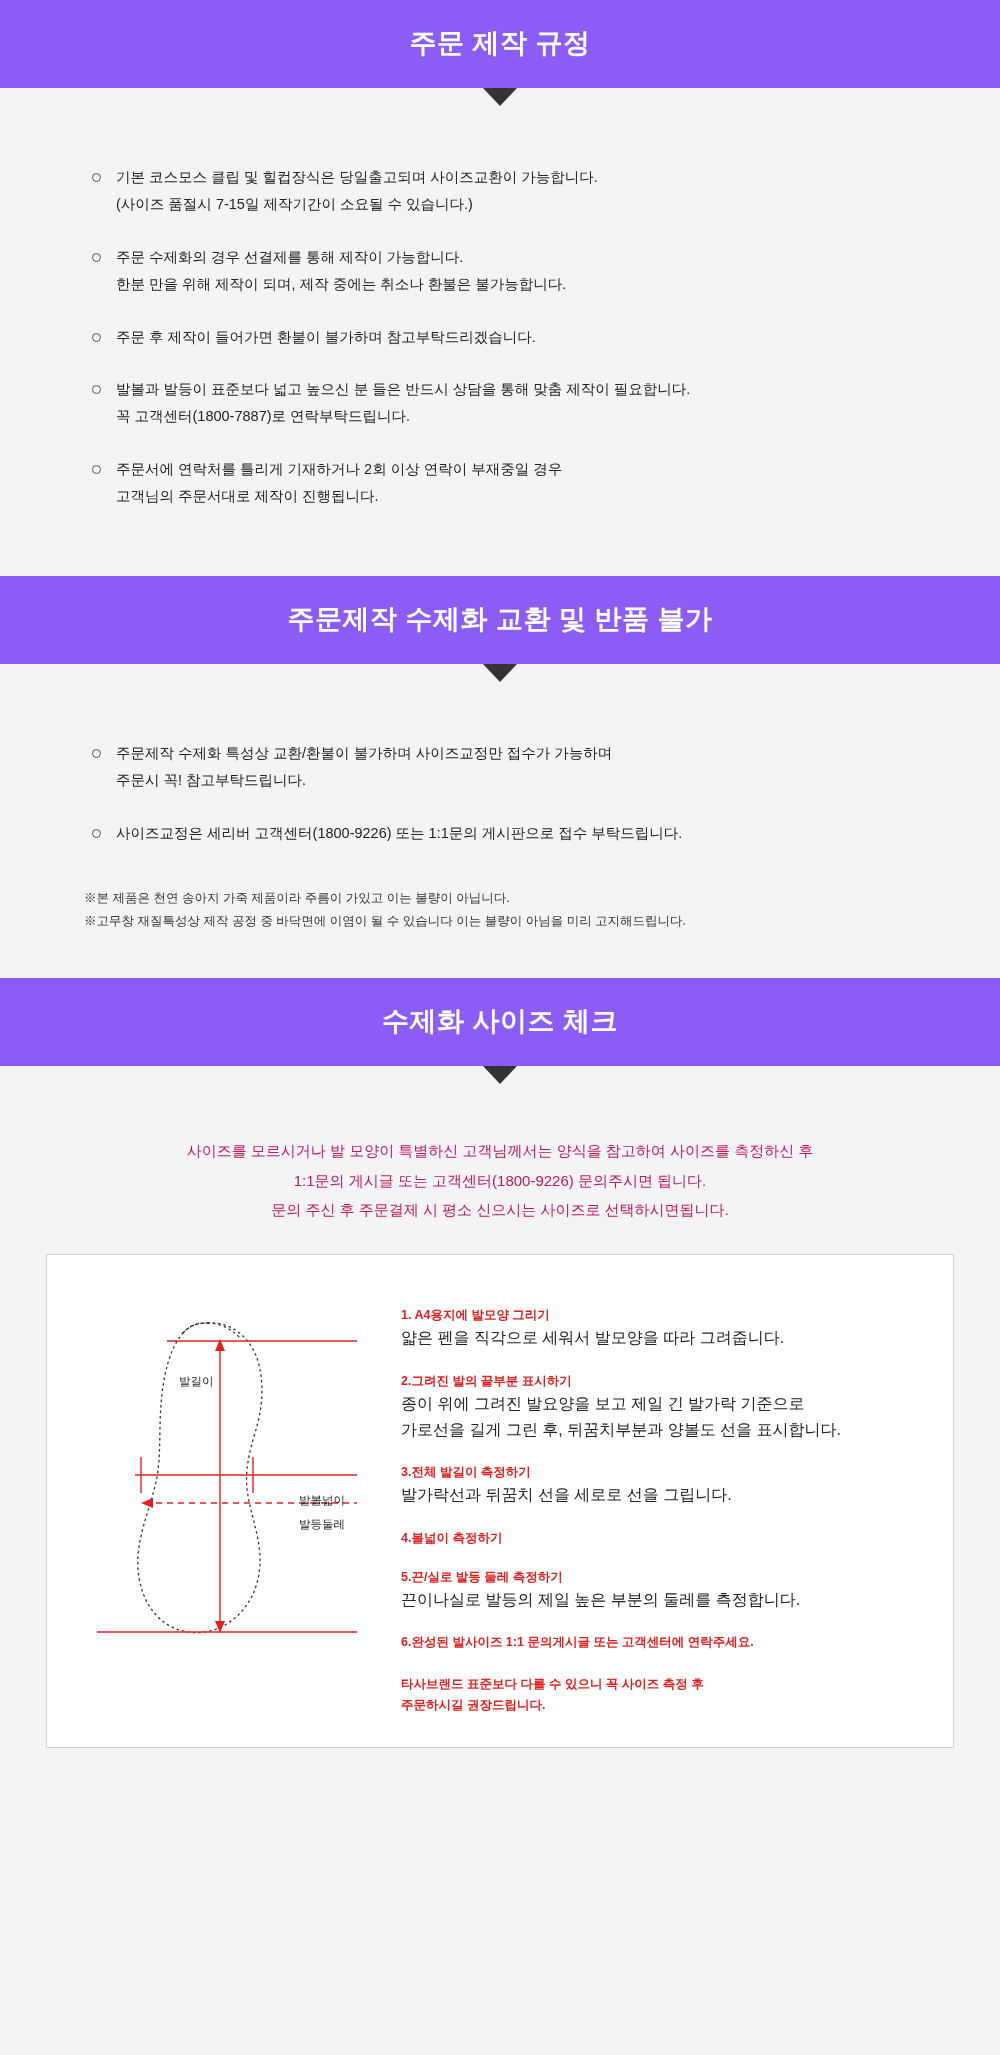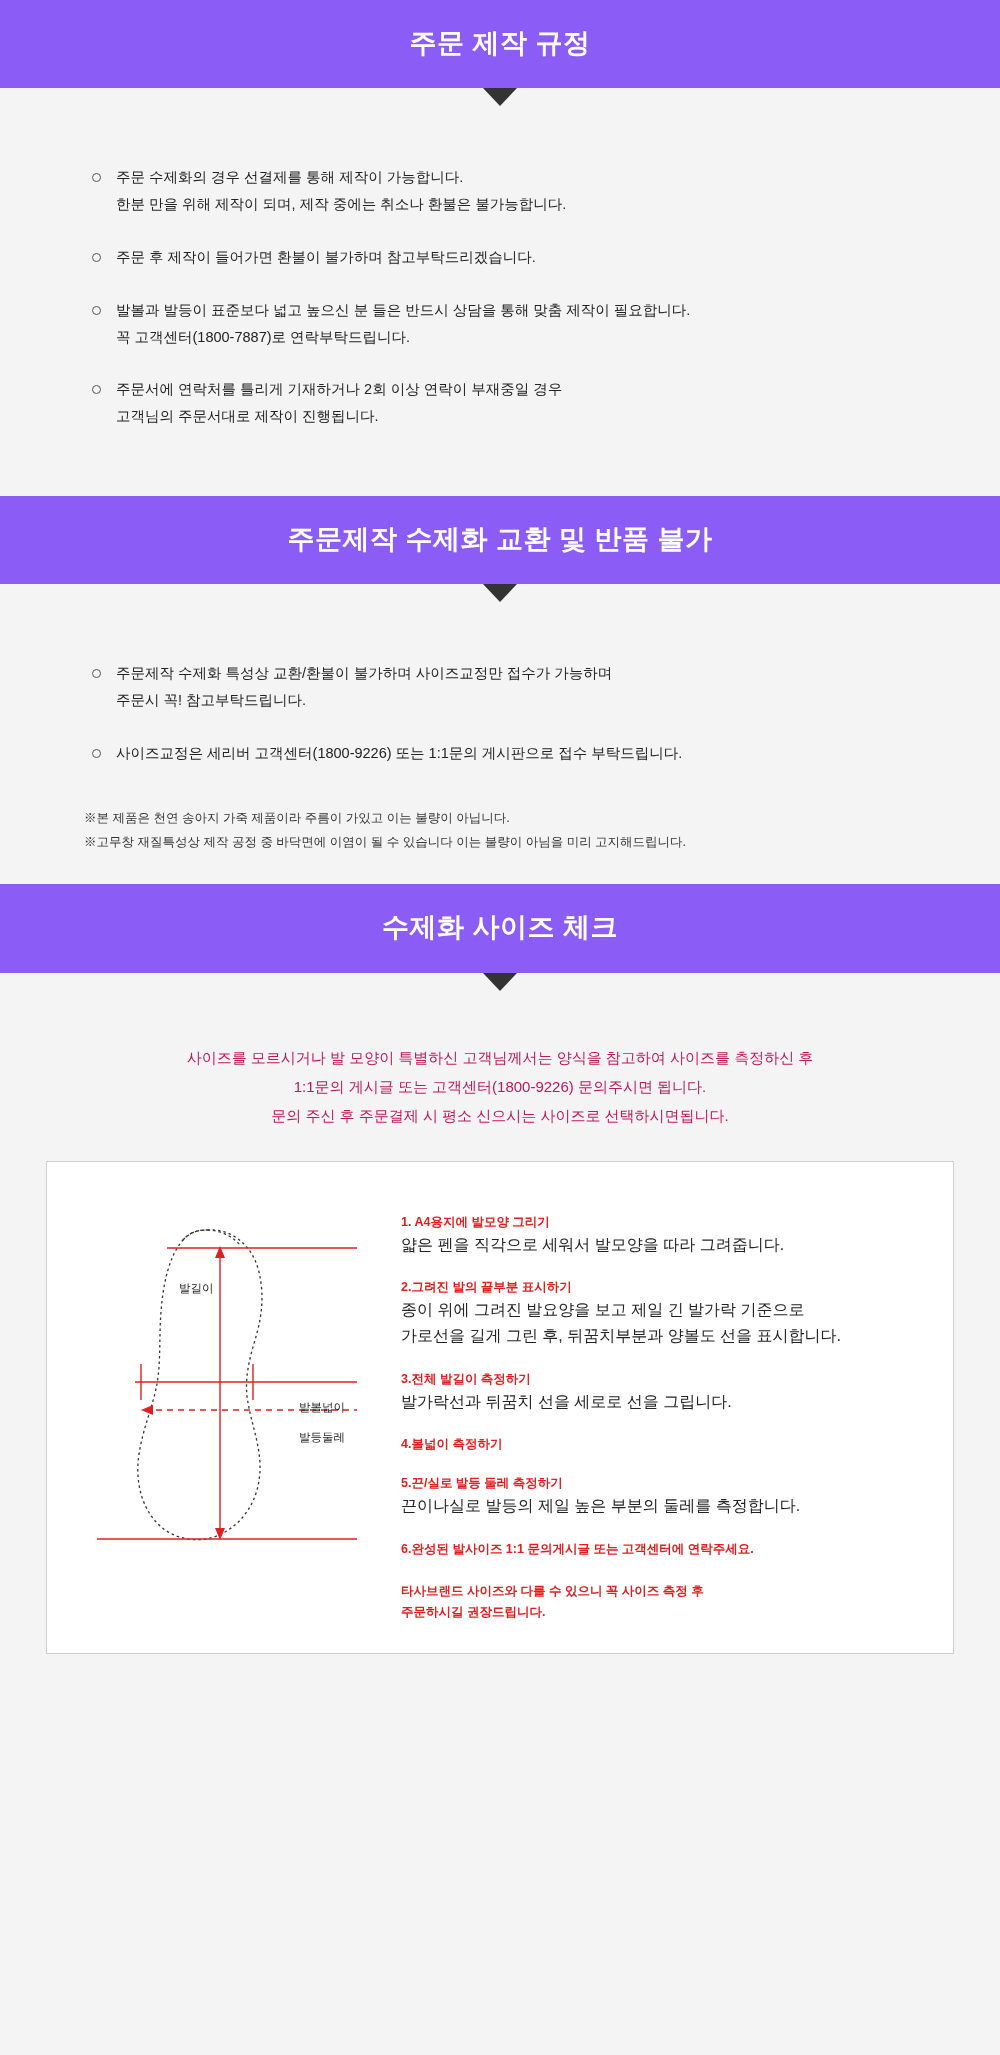--- a/index.html
+++ b/index.html
@@ -137,20 +137,24 @@
 <div class="page">
 
   <div class="band">
     <h2>주문 제작 규정</h2>
   </div>
   <div class="arrow"></div>
 
   <div class="section-body">
     <ul class="bullet-list">
       <li class="bullet-item">
+        <span class="l2">기본 코스모스 클립 및 힐컵장식은 당일출고되며 사이즈교환이 가능합니다.</span>
+        <span class="l2">(사이즈 품절시 7-15일 제작기간이 소요될 수 있습니다.)</span>
+      </li>
+      <li class="bullet-item">
         <span class="l2">주문 수제화의 경우 선결제를 통해 제작이 가능합니다.</span>
         <span class="l2">한분 만을 위해 제작이 되며, 제작 중에는 취소나 환불은 불가능합니다.</span>
       </li>
       <li class="bullet-item">
         <span class="l2">주문 후 제작이 들어가면 환불이 불가하며 참고부탁드리겠습니다.</span>
       </li>
       <li class="bullet-item">
         <span class="l2">발볼과 발등이 표준보다 넓고 높으신 분 들은 반드시 상담을 통해 맞춤 제작이 필요합니다.</span>
         <span class="l2">꼭 고객센터(1800-7887)로 연락부탁드립니다.</span>
       </li>
@@ -159,21 +163,21 @@
         <span class="l2">고객님의 주문서대로 제작이 진행됩니다.</span>
       </li>
     </ul>
   </div>
 
   <div class="band">
     <h2>주문제작 수제화 교환 및 반품 불가</h2>
   </div>
   <div class="arrow"></div>
 
-  <div class="section-body" style="padding-bottom:30px">
+  <div class="section-body" style="padding-bottom:44px">
     <ul class="bullet-list">
       <li class="bullet-item">
         <span class="l2">주문제작 수제화 특성상 교환/환불이 불가하며 사이즈교정만 접수가 가능하며</span>
         <span class="l2">주문시 꼭! 참고부탁드립니다.</span>
       </li>
       <li class="bullet-item">
         <span class="l2">사이즈교정은 세리버 고객센터(1800-9226) 또는 1:1문의 게시판으로 접수 부탁드립니다.</span>
       </li>
     </ul>
     <div class="notes">
@@ -226,21 +230,21 @@
         <line x1="196" y1="176" x2="196" y2="212" stroke="#e02020" stroke-width="1.4"></line>
 
         <line x1="88" y1="222" x2="300" y2="222" stroke="#e02020" stroke-width="1.3" stroke-dasharray="6 5"></line>
         <polygon points="84,222 96,217 96,227" fill="#e02020"></polygon>
 
         <line x1="96" y1="258" x2="196" y2="258" stroke="#e02020" stroke-width="0"></line>
       </svg>
 
       <div class="diagram-label" style="left:122px; top:93px;">발길이</div>
       <div class="diagram-label" style="left:242px; top:212px;">발볼넓이</div>
-      <div class="diagram-label" style="left:242px; top:242px;">발등둘레</div>
+      <div class="diagram-label" style="left:242px; top:236px;">발등둘레</div>
     </div>
 
     <div class="steps">
       <div class="step">
         <div class="step-title">1. A4용지에 발모양 그리기</div>
         <div class="step-desc">얇은 펜을 직각으로 세워서 발모양을 따라 그려줍니다.</div>
       </div>
       <div class="step">
         <div class="step-title">2.그려진 발의 끝부분 표시하기</div>
         <div class="step-desc">종이 위에 그려진 발요양을 보고 제일 긴 발가락 기준으로</div>
@@ -254,20 +258,20 @@
         <div class="step-title">4.볼넓이 측정하기</div>
       </div>
       <div class="step">
         <div class="step-title">5.끈/실로 발등 둘레 측정하기</div>
         <div class="step-desc">끈이나실로 발등의 제일 높은 부분의 둘레를 측정합니다.</div>
       </div>
       <div class="step">
         <div class="step-title">6.완성된 발사이즈 1:1 문의게시글 또는 고객센터에 연락주세요.</div>
       </div>
       <div class="step-warn">
-        <div>타사브랜드 사이즈와 다를 수 있으니 꼭 사이즈 측정 후</div>
+        <div>타사브랜드 표준보다 다를 수 있으니 꼭 사이즈 측정 후</div>
         <div>주문하시길 권장드립니다.</div>
       </div>
     </div>
   </div>
 
   <div class="footer-space"></div>
 </div>
 
 </body></html>

